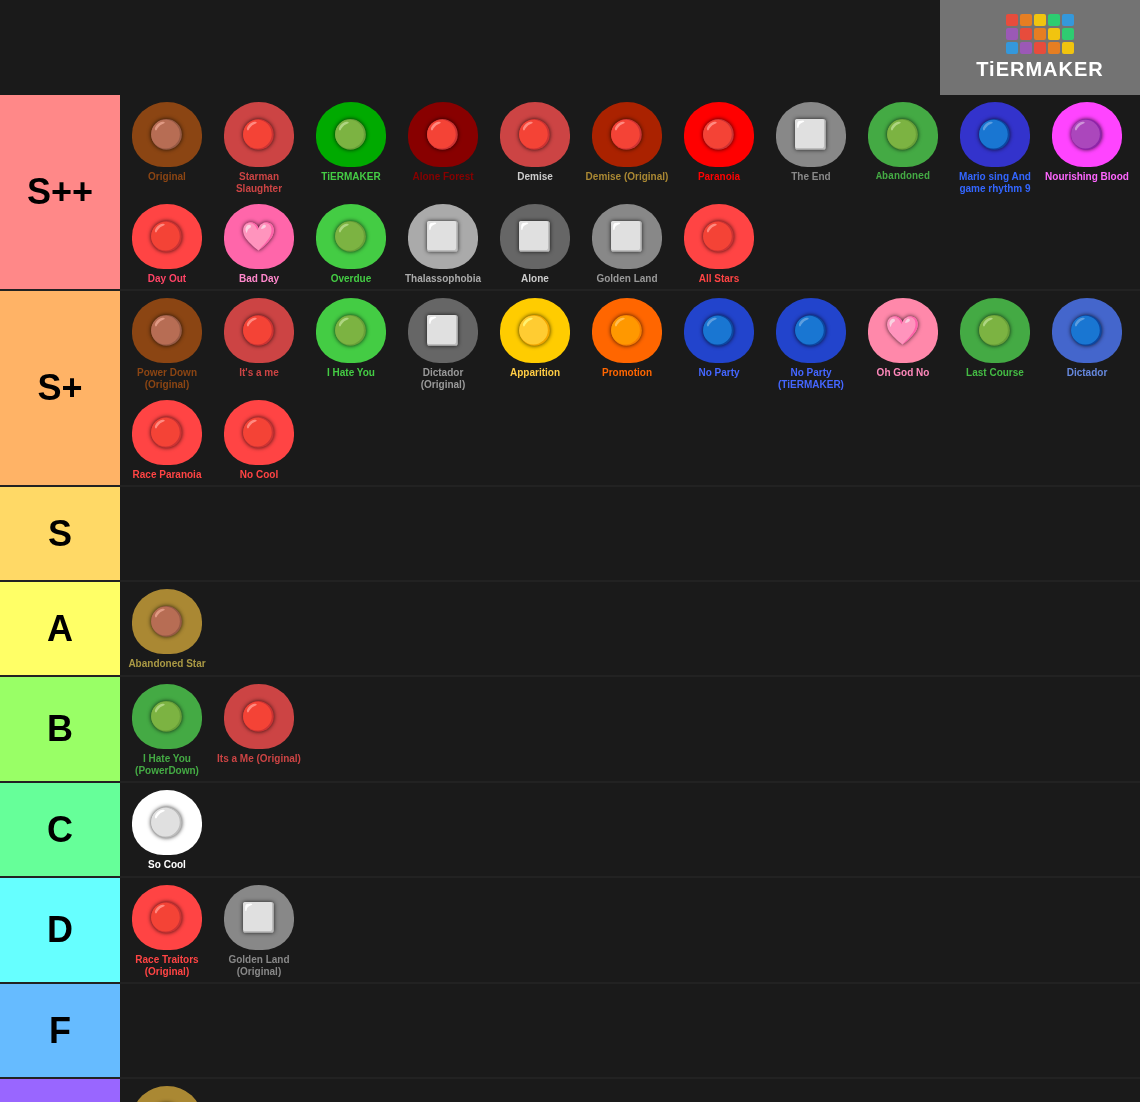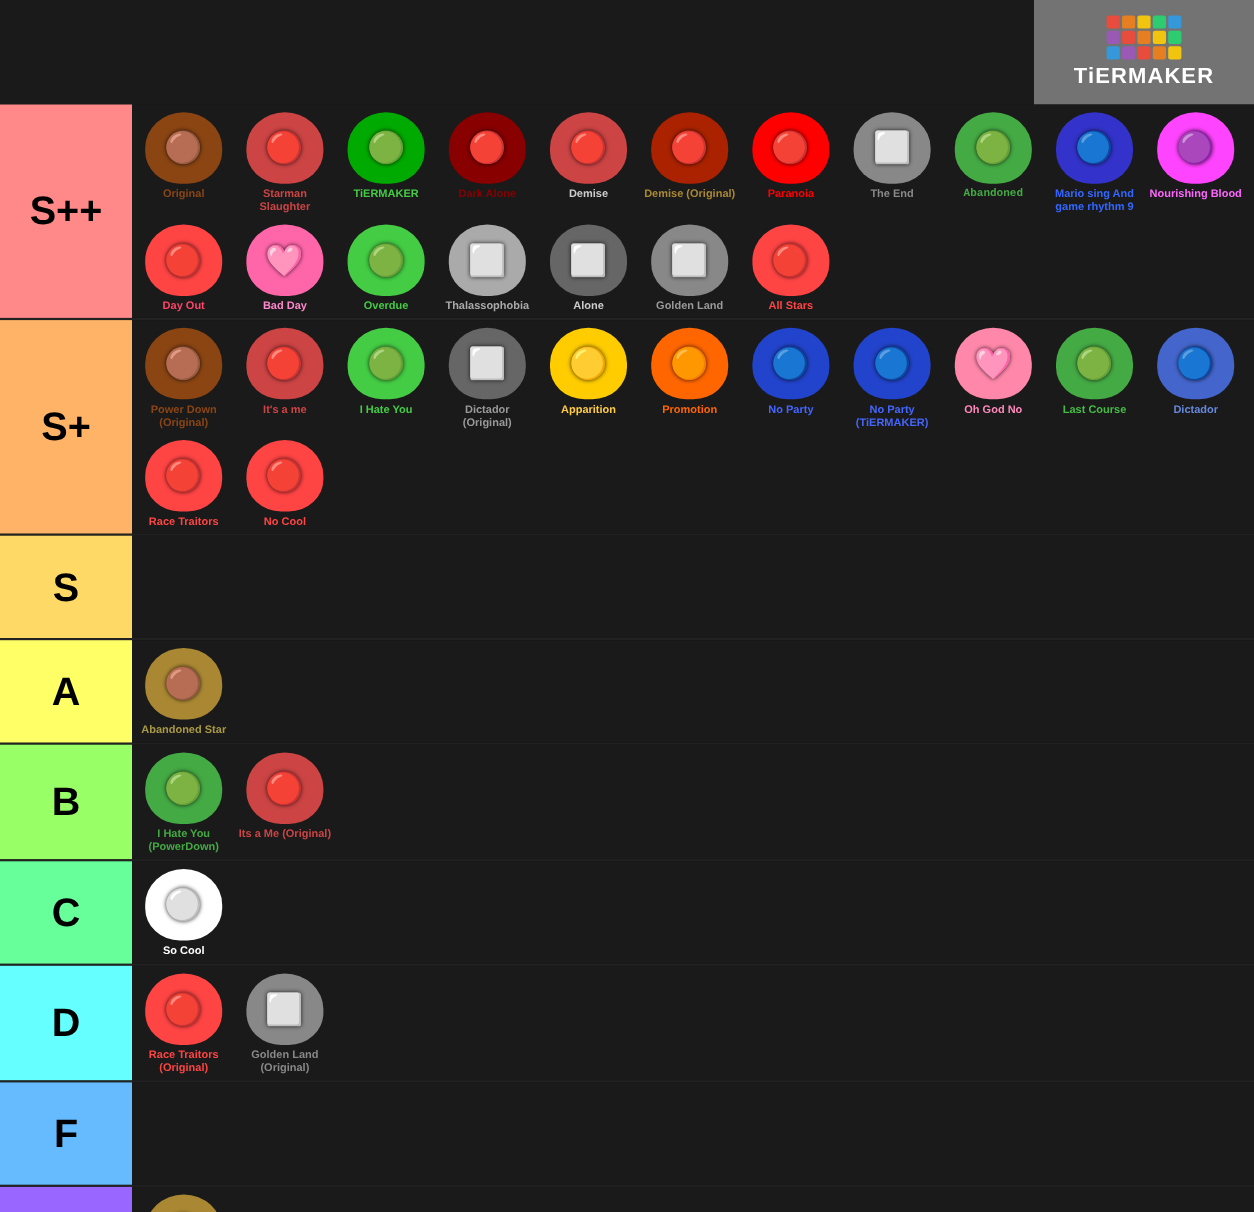--- a/index.html
+++ b/index.html
@@ -165,21 +165,21 @@
               </div>
             </div>
             <div class="tier-item-label" style="color: rgb(68, 204, 68);">TiERMAKER</div>
           </div>
           <div class="tier-item">
             <div class="tier-item-img">
               <div style="width: 70px; height: 65px; border-radius: 50% 50% 45% 45%; background: rgb(136, 0, 0); display: flex; align-items: center; justify-content: center; font-size: 10px; color: white; overflow: hidden; position: relative;">
                 <div style="font-size:28px; filter: drop-shadow(0 0 2px rgba(0,0,0,0.8));">🔴</div>
               </div>
             </div>
-            <div class="tier-item-label" style="color: rgb(136, 0, 0);">Dark Alone</div>
+            <div class="tier-item-label" style="color: rgb(136, 0, 0);">Alone Forest</div>
           </div>
           <div class="tier-item">
             <div class="tier-item-img">
               <div style="width: 70px; height: 65px; border-radius: 50% 50% 45% 45%; background: rgb(204, 68, 68); display: flex; align-items: center; justify-content: center; font-size: 10px; color: white; overflow: hidden; position: relative;">
                 <div style="font-size:28px; filter: drop-shadow(0 0 2px rgba(0,0,0,0.8));">🔴</div>
               </div>
             </div>
             <div class="tier-item-label" style="color: rgb(204, 204, 204);">Demise</div>
           </div>
           <div class="tier-item">
@@ -378,21 +378,21 @@
               </div>
             </div>
             <div class="tier-item-label" style="color: rgb(102, 136, 221);">Dictador</div>
           </div>
           <div class="tier-item">
             <div class="tier-item-img">
               <div style="width: 70px; height: 65px; border-radius: 50% 50% 45% 45%; background: rgb(255, 68, 68); display: flex; align-items: center; justify-content: center; font-size: 10px; color: white; overflow: hidden; position: relative;">
                 <div style="font-size:28px; filter: drop-shadow(0 0 2px rgba(0,0,0,0.8));">🔴</div>
               </div>
             </div>
-            <div class="tier-item-label" style="color: rgb(255, 68, 68);">Race Traitors</div>
+            <div class="tier-item-label" style="color: rgb(255, 68, 68);">Race Paranoia</div>
           </div>
           <div class="tier-item">
             <div class="tier-item-img">
               <div style="width: 70px; height: 65px; border-radius: 50% 50% 45% 45%; background: rgb(255, 68, 68); display: flex; align-items: center; justify-content: center; font-size: 10px; color: white; overflow: hidden; position: relative;">
                 <div style="font-size:28px; filter: drop-shadow(0 0 2px rgba(0,0,0,0.8));">🔴</div>
               </div>
             </div>
             <div class="tier-item-label" style="color: rgb(255, 68, 68);">No Cool</div>
           </div>
         </div>

